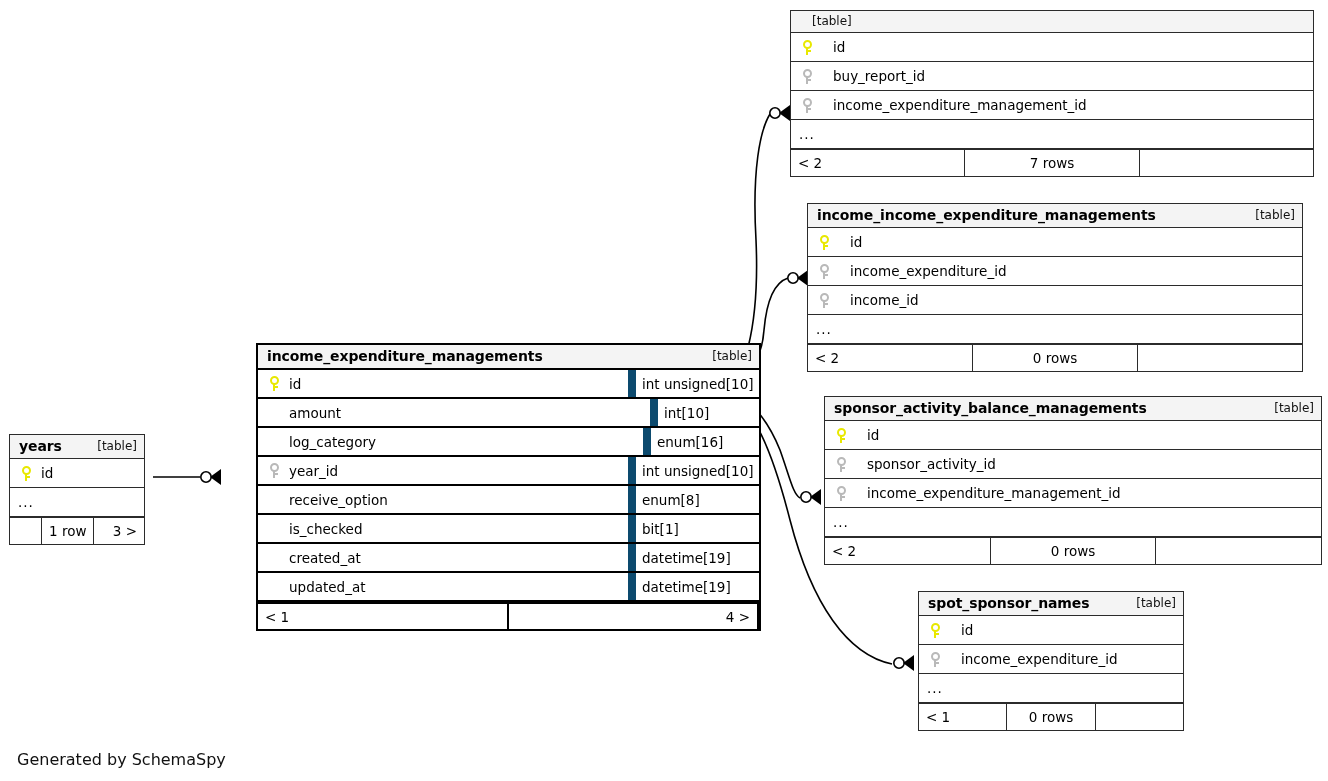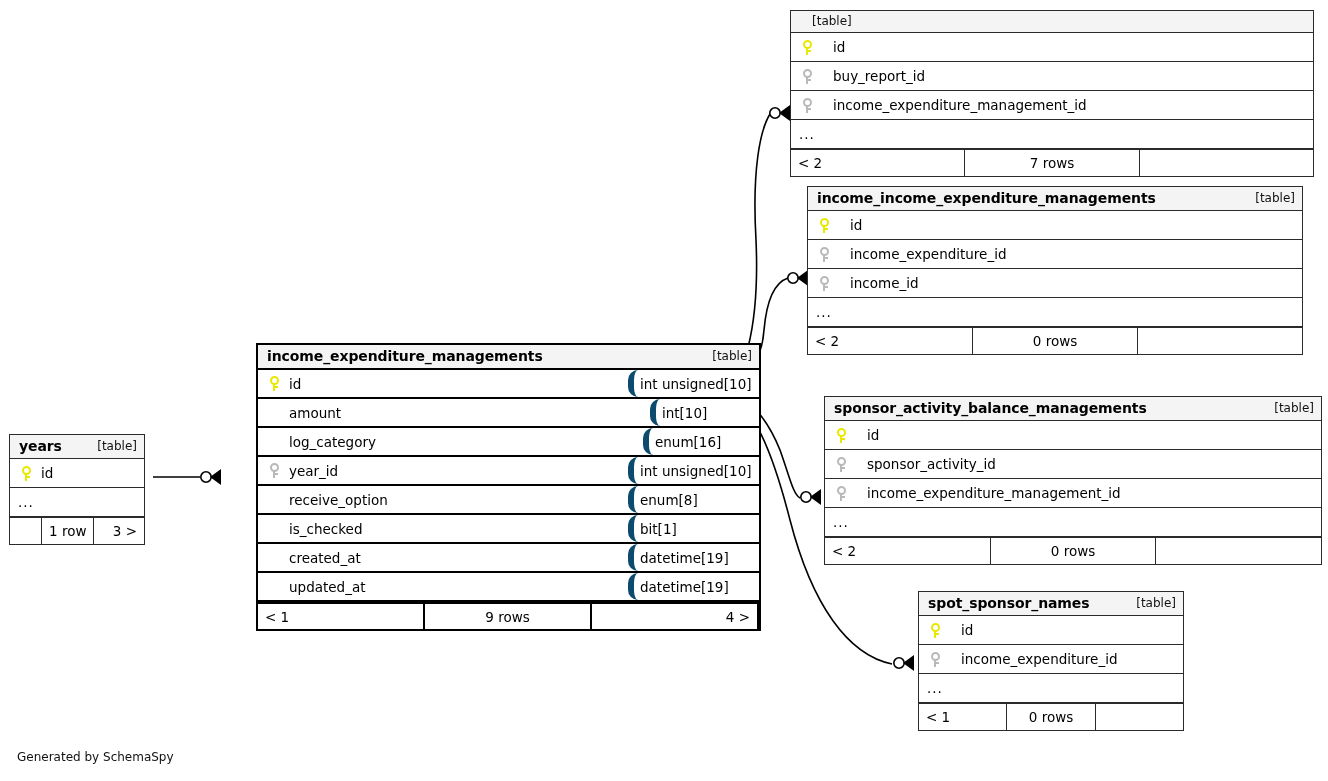--- a/index.html
+++ b/index.html
@@ -53,21 +53,21 @@
     white-space:nowrap;
     overflow:hidden;
   }
   .coltype{
     display:flex;align-items:center;
     padding:3px 6px 3px 6px;
     box-sizing:border-box;
     border-left:1px solid #2b2b2b;
     white-space:nowrap;
   }
-  .tbl.focus .coltype{border-left:6px solid #0c4a6e;border-radius:10px;}
+  .tbl.focus .coltype{border-left:8px solid #0c4a6e;}
 
   .keyslot{width:16px;min-width:16px;display:flex;align-items:center;justify-content:center;margin-right:7px;}
   .keyslot.wide{margin-right:18px;}
   .keyslot.blank{}
   .ellipsis-row .colname{padding-left:8px;letter-spacing:1px;}
 
   
   .key{display:block;width:9px;height:15px;position:relative;}
   .key .head{
     position:absolute;left:0;top:0;width:9px;height:9px;border-radius:50%;
@@ -99,21 +99,21 @@
     flex:1 1 0;
   }
   .tbl.focus .fcell{border-right:2px solid #000;}
   .fcell:last-child{border-right:none;}
   .fcell.c{justify-content:center;}
   .fcell.r{justify-content:flex-end;}
 
   .credit{
     position:absolute;
     left:17px;top:750px;
-    font-size:12px;color:#111;
+    font-size:16px;color:#111;
     white-space:nowrap;
   }
 </style>
 </head>
 <body>
 
 <div id="canvas">
 
   <svg id="edges" viewBox="0 0 1328 781" xmlns="http://www.w3.org/2000/svg">
     <g fill="none" stroke="#000000" stroke-width="1.6">
@@ -187,21 +187,21 @@
     <div class="row ellipsis-row">
       <span class="colname">...</span>
     </div>
     <div class="tfoot">
       <span class="fcell">&lt; 2</span>
       <span class="fcell c">7 rows</span>
       <span class="fcell r"></span>
     </div>
   </div>
 
-  <div class="tbl" id="t-incinc" style="left:807px;top:186px;width:496px;">
+  <div class="tbl" id="t-incinc" style="left:807px;top:203px;width:496px;">
     <div class="thead">
       <span class="tname">income_income_expenditure_managements</span>
       <span class="ttag">[table]</span>
     </div>
     <div class="row">
       <span class="colname">
         <span class="keyslot wide">
             <span class="key pk">
               <span class="head"></span>
               <span class="stem"></span>
@@ -412,21 +412,20 @@
     <div class="row">
       <span class="colname">
         <span class="keyslot blank"></span>
         <span>updated_at</span>
       </span>
       <span class="coltype" style="width:131px">datetime[19]</span>
     </div>
 
     <div class="tfoot">
       <span class="fcell">&lt; 1</span>
-      <span class="fcell c">9 rows</span>
       <span class="fcell r">4 &gt;</span>
     </div>
   </div>
 
   <div class="tbl" id="t-years" style="left:9px;top:434px;width:136px;">
     <div class="thead">
       <span class="tname">years</span>
       <span class="ttag">[table]</span>
     </div>
     <div class="row">

